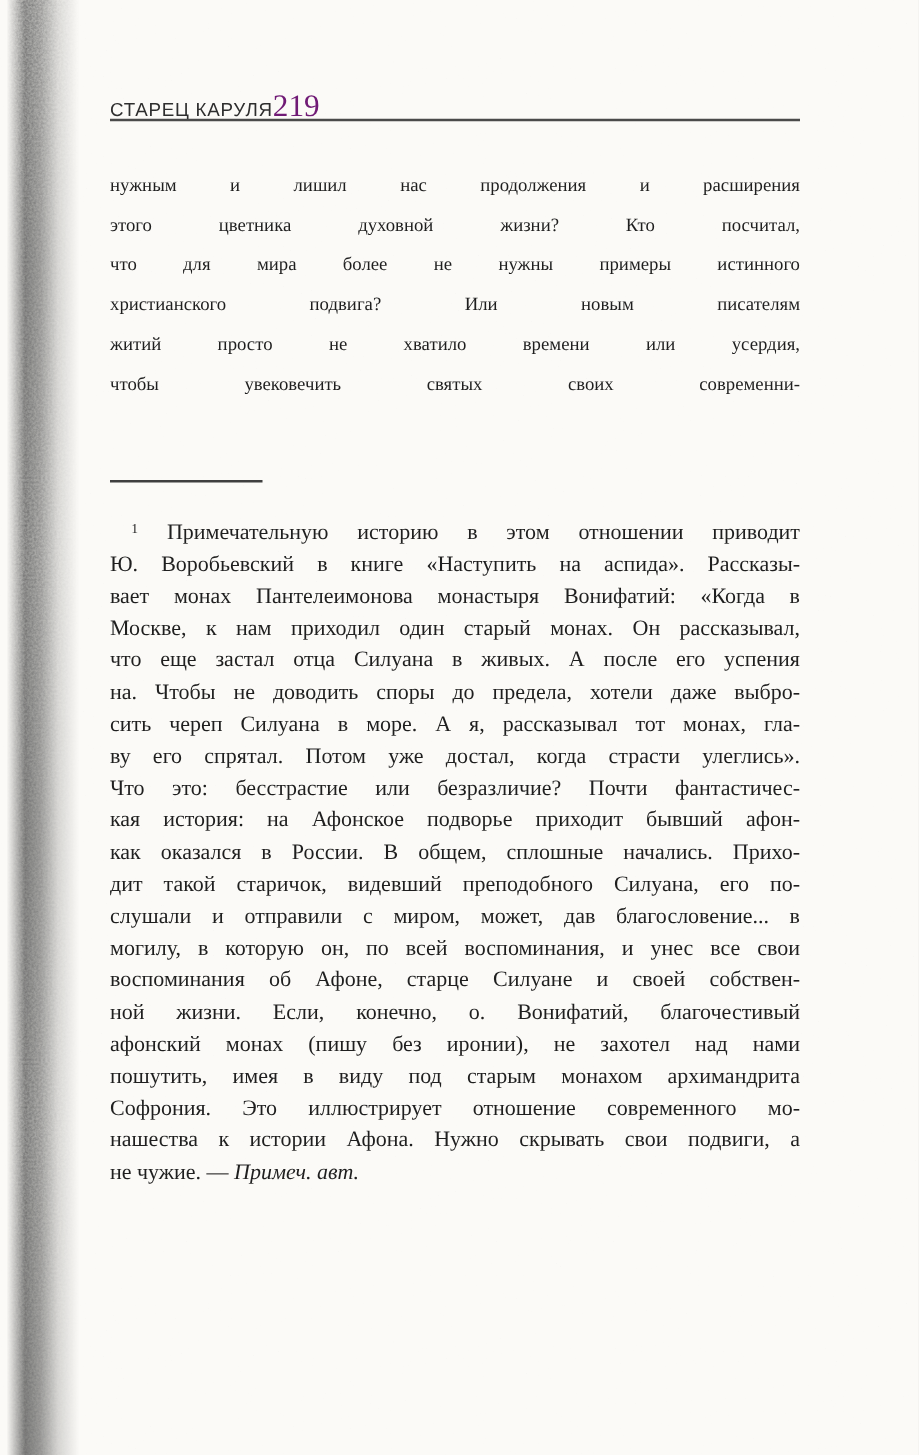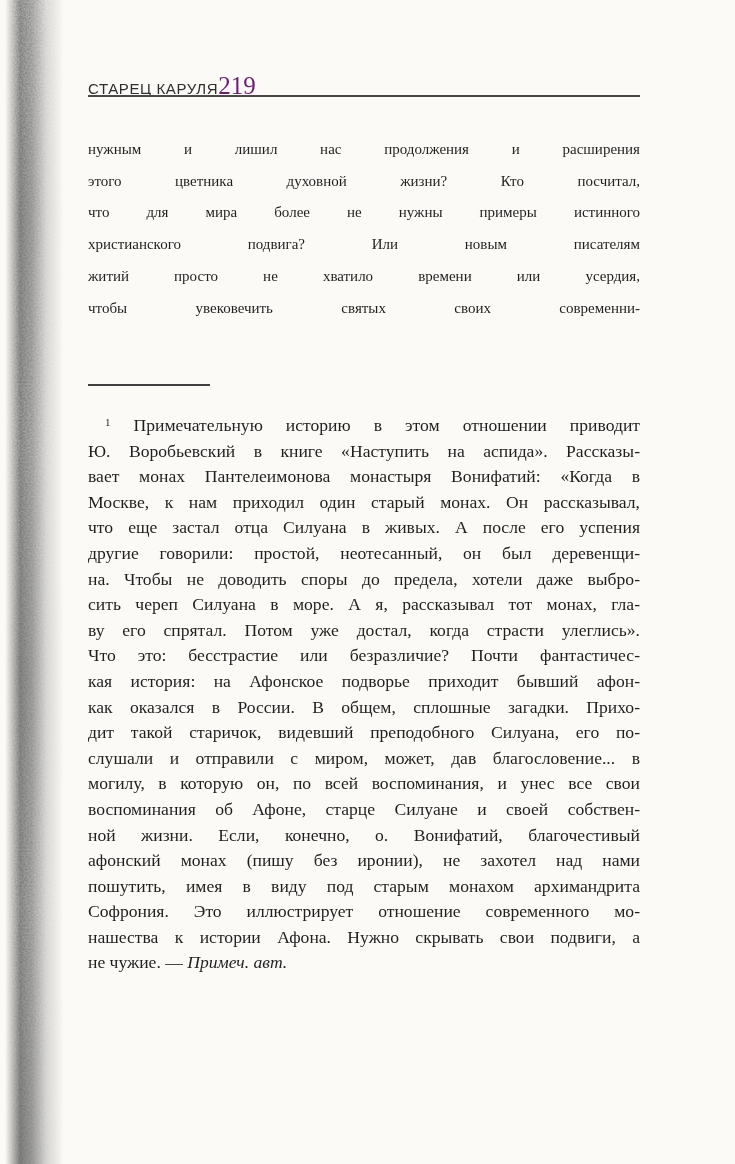--- a/index.html
+++ b/index.html
@@ -131,27 +131,26 @@
 
   <div class="fn-separator"></div>
 
   <div class="footnote">
     <div class="line line-first"><sup class="fn-mark">1</sup> <span>Примечательную историю в этом отношении приводит</span></div>
     <div>
         <div class="line">Ю. Воробьевский в книге «Наступить на аспида». Рассказы-</div>
         <div class="line">вает монах Пантелеимонова монастыря Вонифатий: «Когда в</div>
         <div class="line">Москве, к нам приходил один старый монах. Он рассказывал,</div>
         <div class="line">что еще застал отца Силуана в живых. А после его успения</div>
-        <div class="line">другие говорили: простой, неотесанный, он был деревенщи-</div>
         <div class="line">на. Чтобы не доводить споры до предела, хотели даже выбро-</div>
         <div class="line">сить череп Силуана в море. А я, рассказывал тот монах, гла-</div>
         <div class="line">ву его спрятал. Потом уже достал, когда страсти улеглись».</div>
         <div class="line">Что это: бесстрастие или безразличие? Почти фантастичес-</div>
         <div class="line">кая история: на Афонское подворье приходит бывший афон-</div>
-        <div class="line">как оказался в России. В общем, сплошные загадки. Прихо-</div>
+        <div class="line">как оказался в России. В общем, сплошные начались. Прихо-</div>
         <div class="line">дит такой старичок, видевший преподобного Силуана, его по-</div>
         <div class="line">слушали и отправили с миром, может, дав благословение... в</div>
         <div class="line">могилу, в которую он, по всей воспоминания, и унес все свои</div>
         <div class="line">воспоминания об Афоне, старце Силуане и своей собствен-</div>
         <div class="line">ной жизни. Если, конечно, о. Вонифатий, благочестивый</div>
         <div class="line">афонский монах (пишу без иронии), не захотел над нами</div>
         <div class="line">пошутить, имея в виду под старым монахом архимандрита</div>
         <div class="line">Софрония. Это иллюстрирует отношение современного мо-</div>
         <div class="line">нашества к истории Афона. Нужно скрывать свои подвиги, а</div>
       </div>

